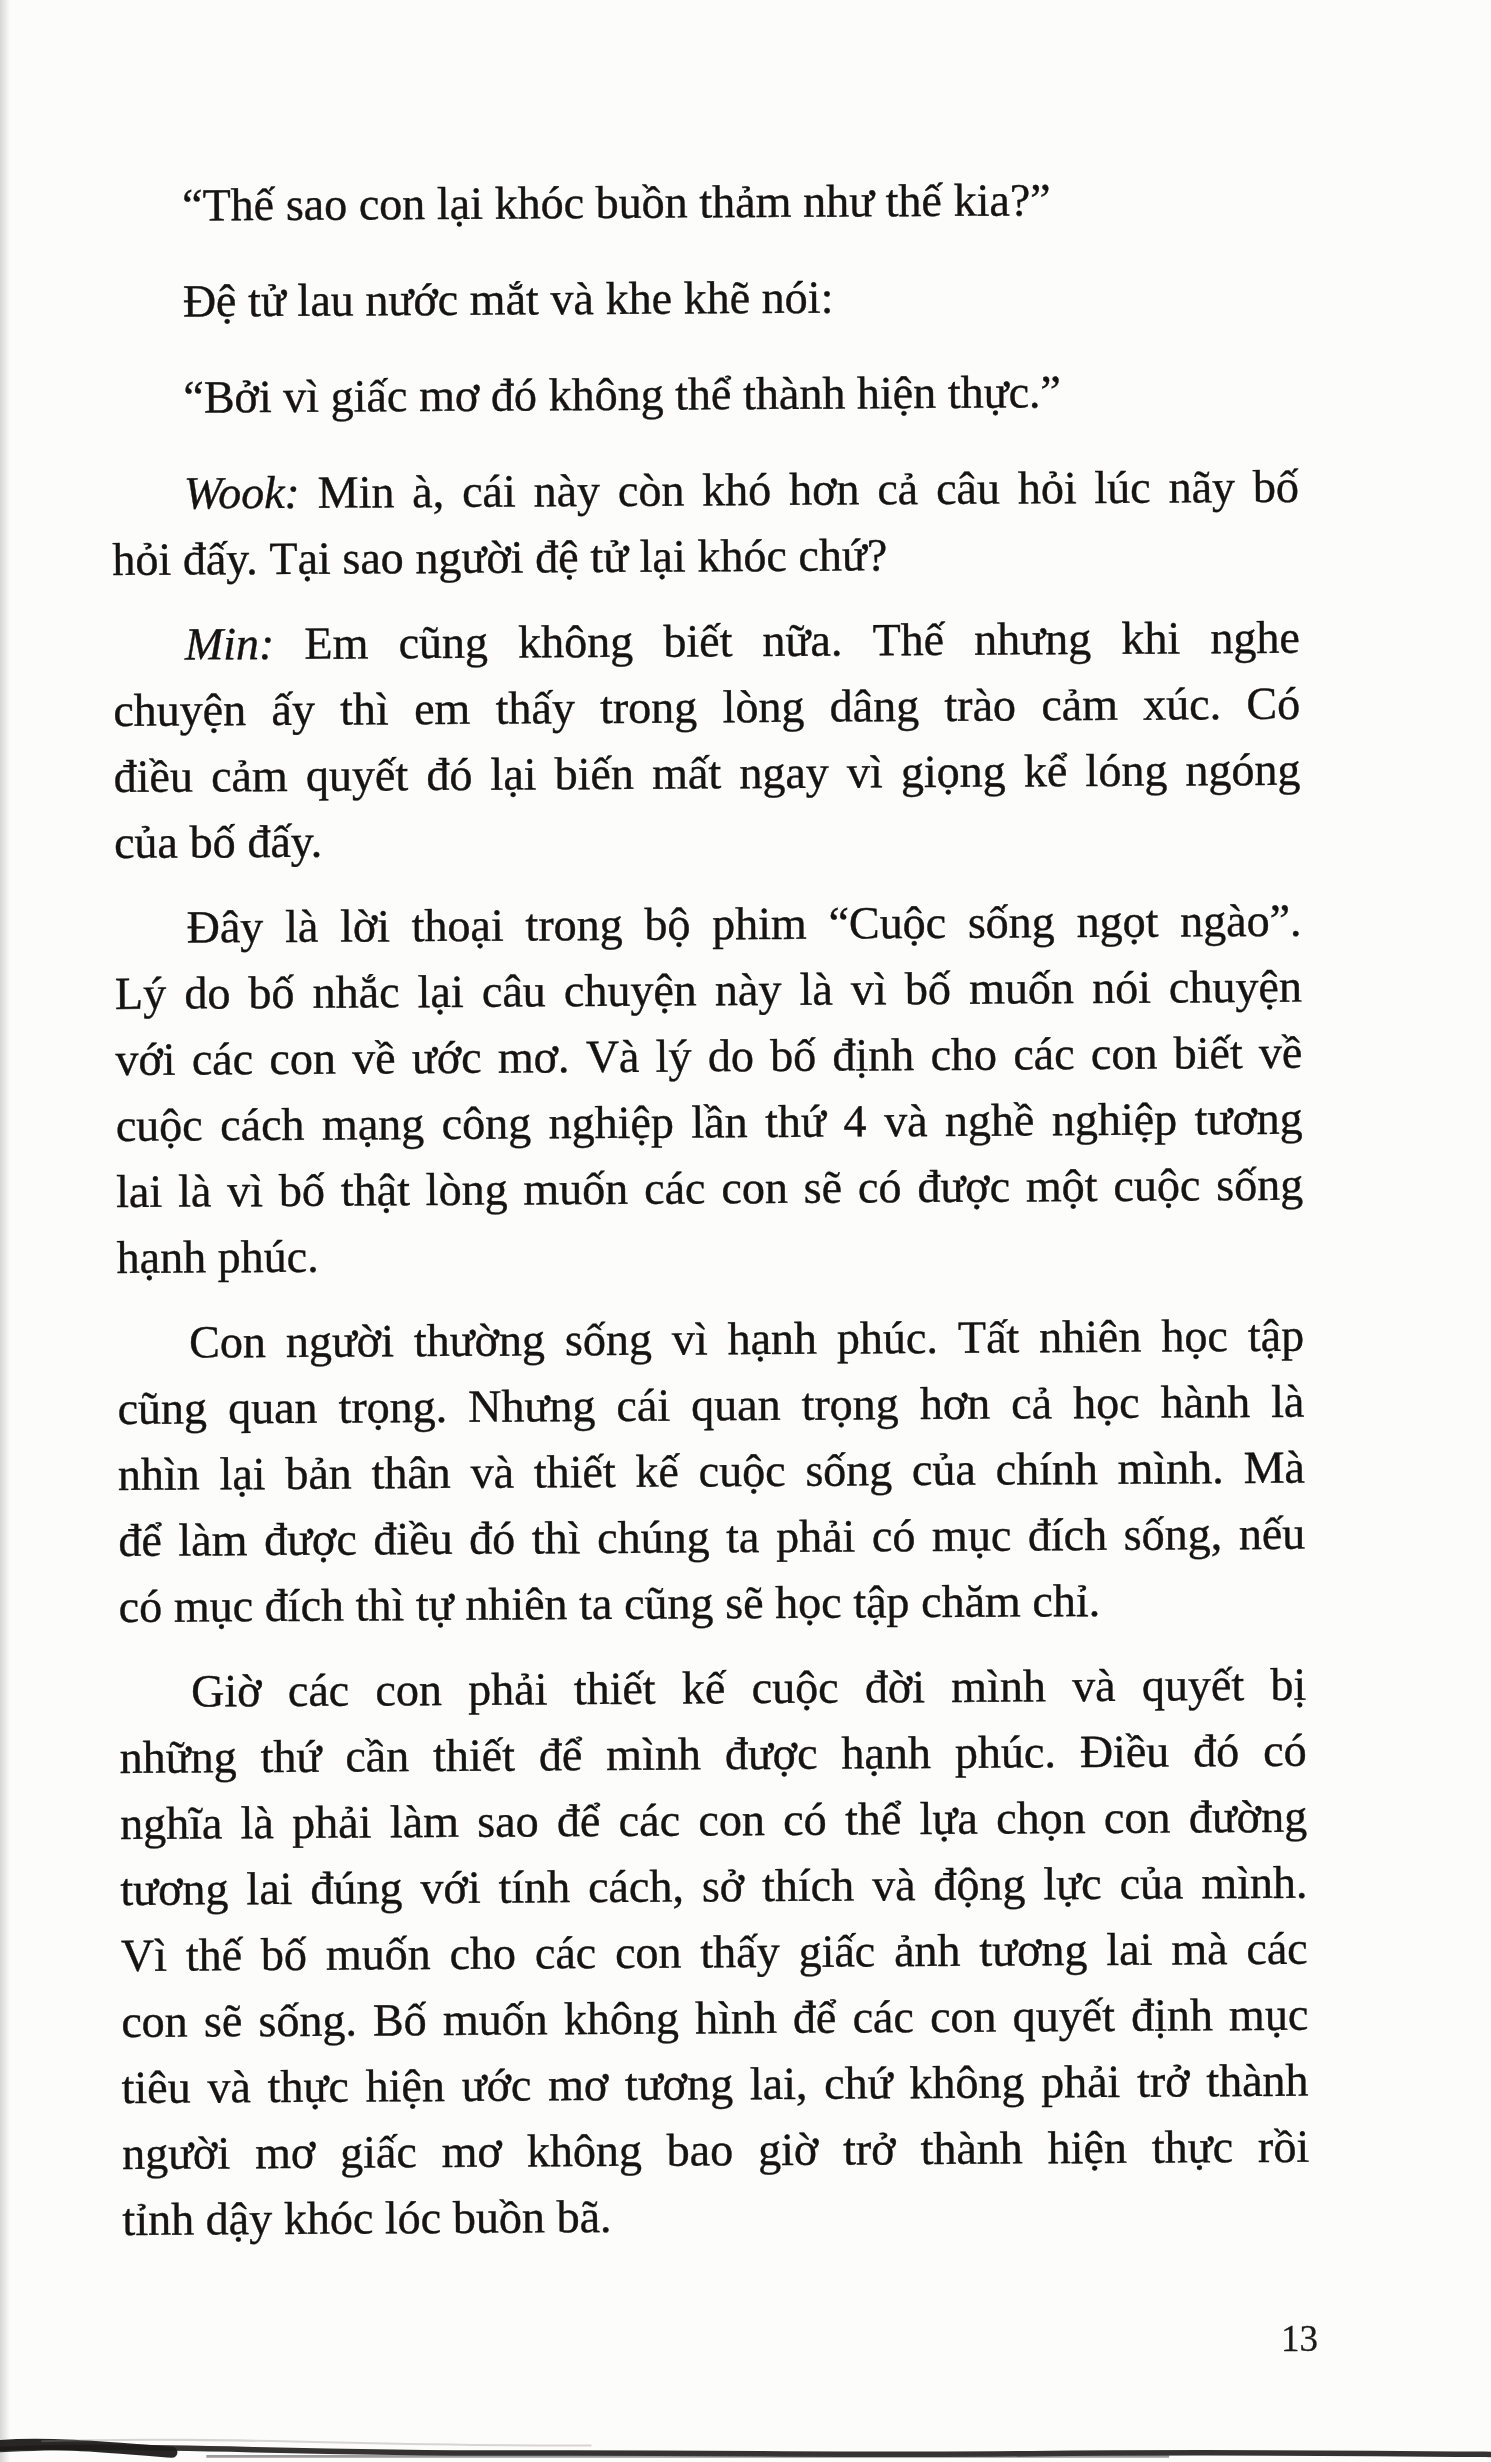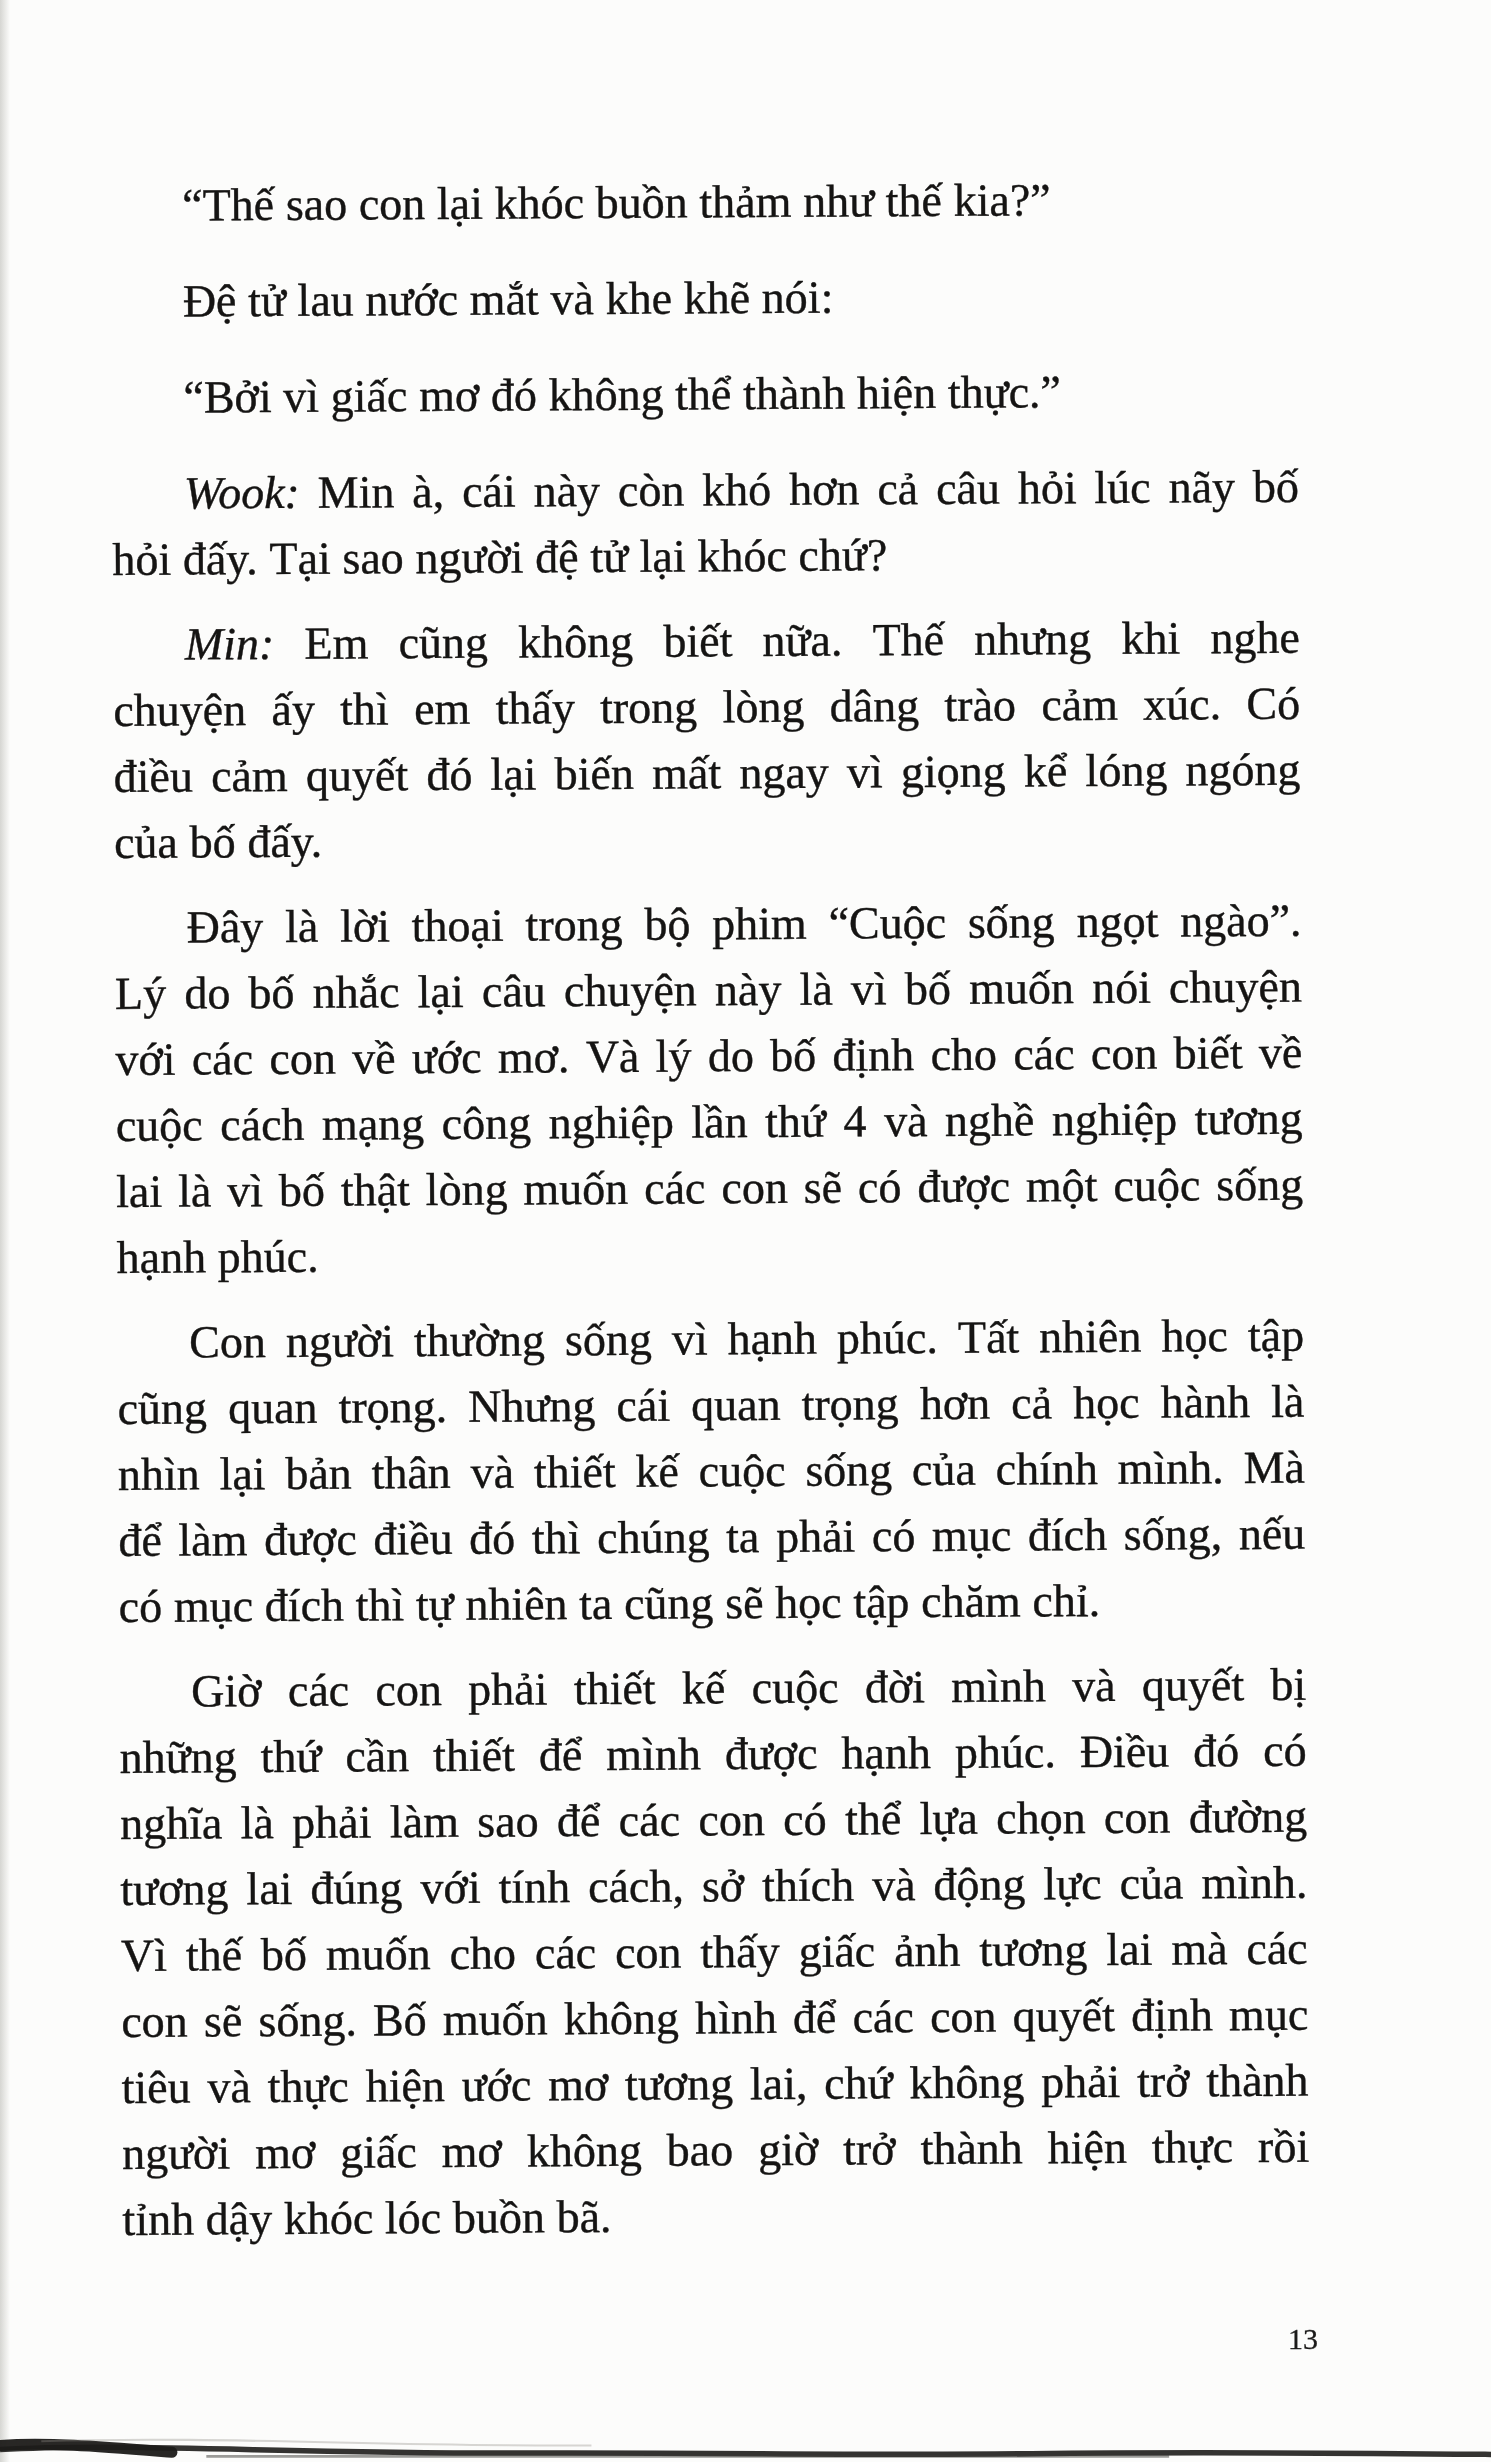--- a/index.html
+++ b/index.html
@@ -29,21 +29,21 @@
     display: flex; flex-wrap: nowrap; align-items: baseline;
     justify-content: flex-start; gap: 11.7px;
     font-size: 46px; line-height: 66px; white-space: nowrap;
   }
   .line.just { justify-content: space-between; gap: 0; }
   .line.indent { padding-left: 72px; }
   .word { flex: 0 0 auto; }
   .speaker { font-weight: normal; font-style: italic; }
   .page-number {
     position: absolute; top: 2306px; right: 173px;
-    font-size: 30px; line-height: 66px; color: #1b1a19;
+    font-size: 37px; line-height: 66px; color: #1b1a19;
     -webkit-text-stroke: 0.3px currentColor;
   }
   .bottom-edge {
     position: absolute; left: 0; bottom: 0; width: 1491px; height: 29px;
     display: block; pointer-events: none;
   }
 </style>
 </head>
 <body>
 

